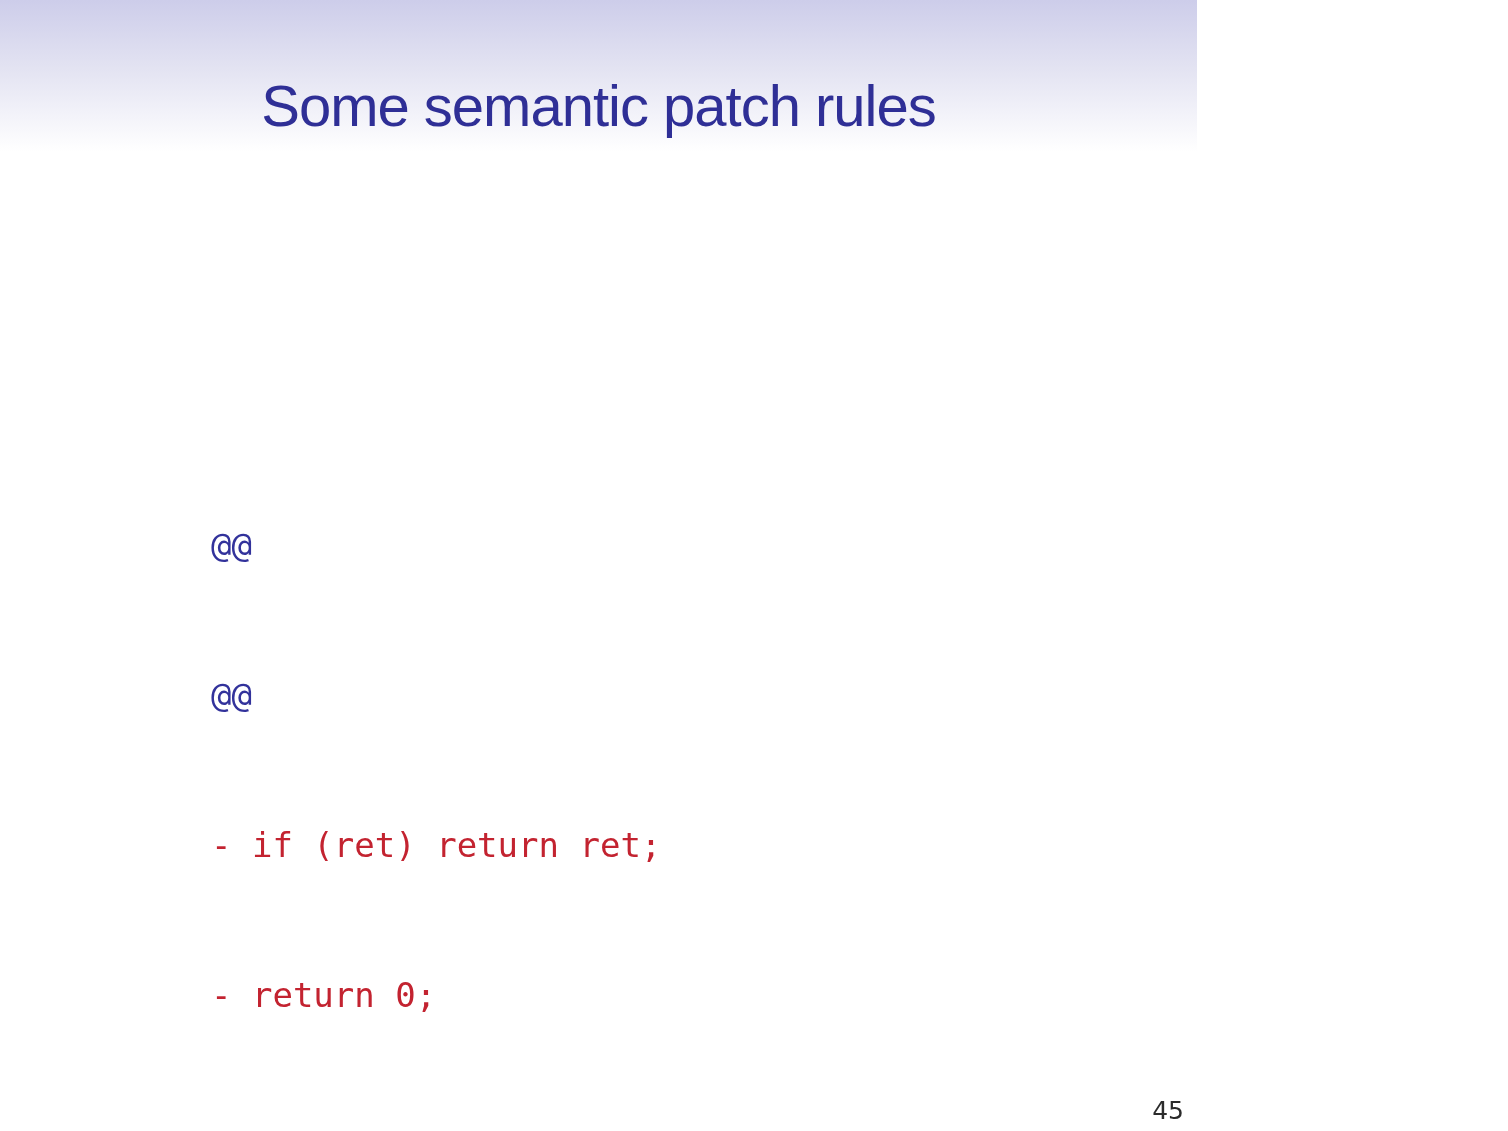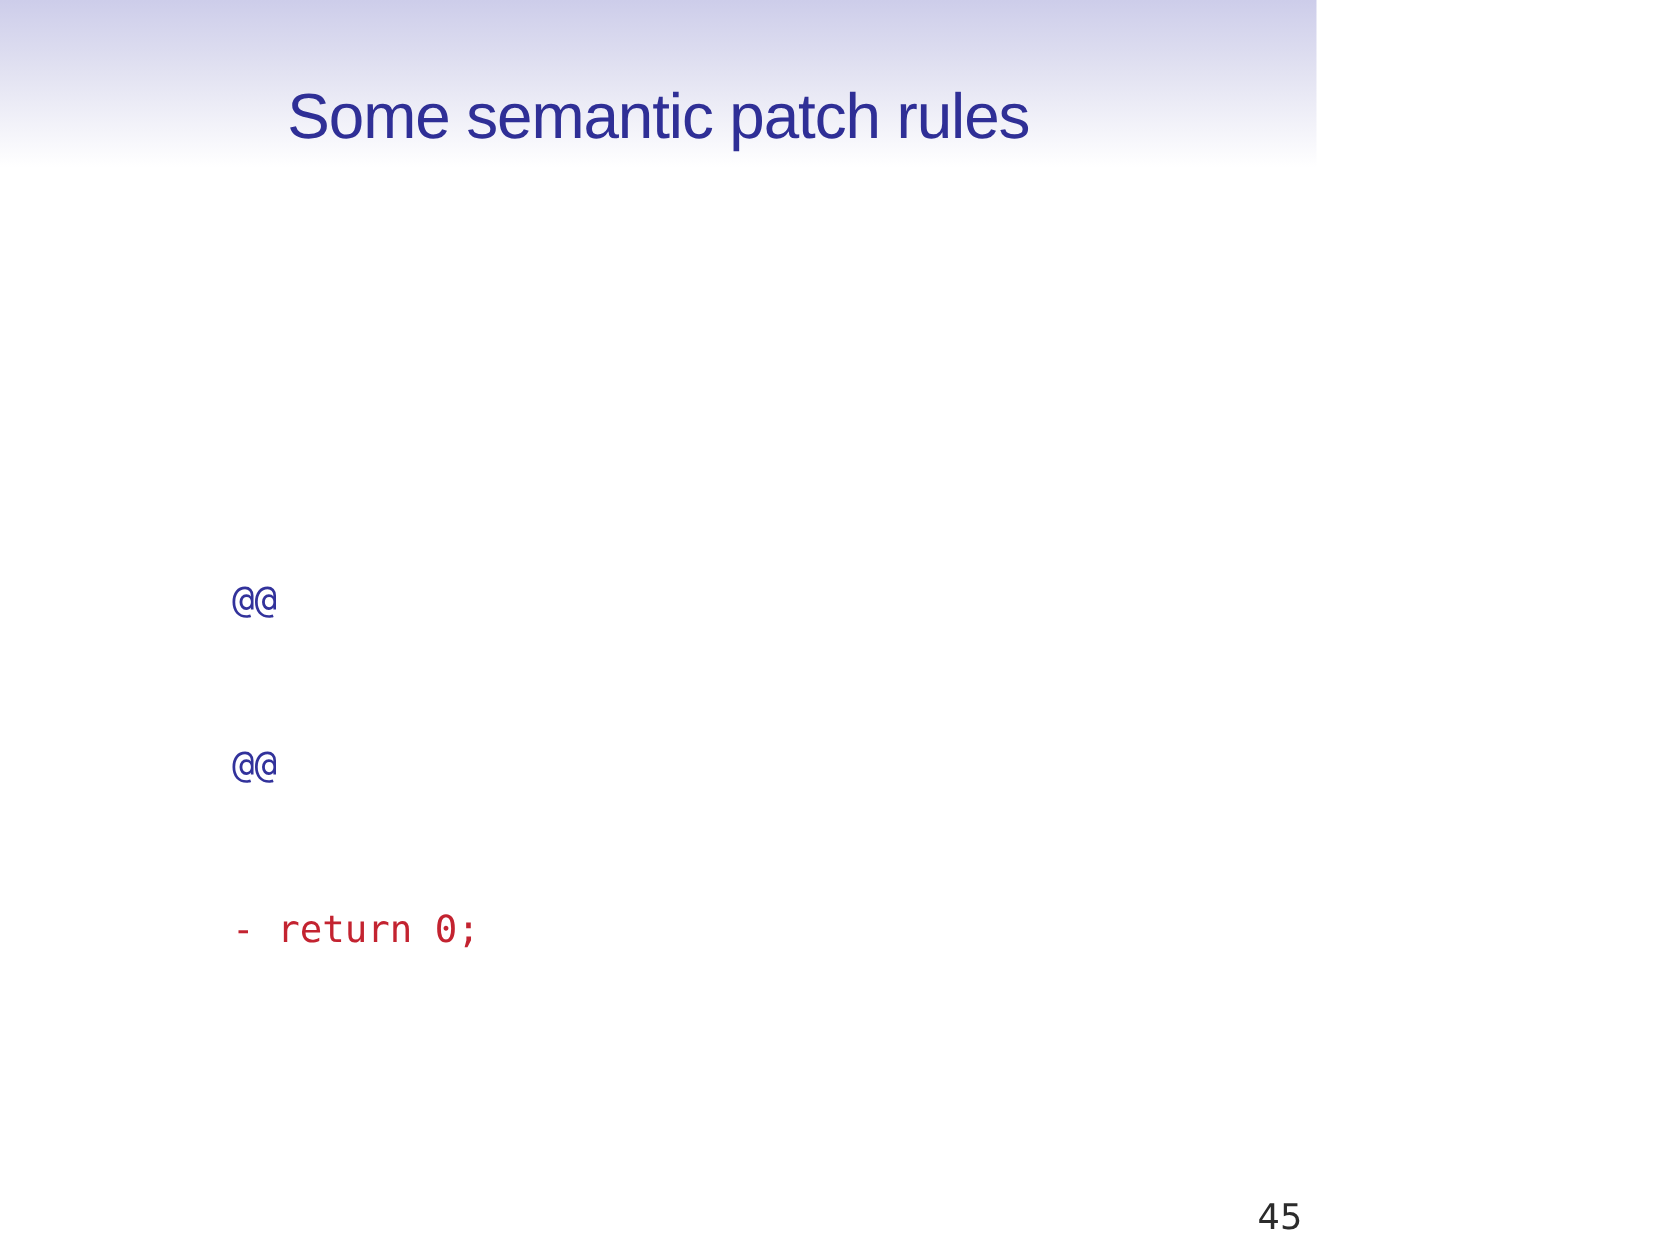--- a/index.html
+++ b/index.html
@@ -47,38 +47,39 @@
   .code-block { display: block; }
   .code-line { display: block; }
   .line-meta    { color: #32329b; }
   .line-decl    { color: #9e1e52; }
   .line-removed { color: #c32330; }
   .page-number {
     position: absolute;
     right: 13px;
     bottom: 6px;
     font-family: "DejaVu Sans", "Liberation Sans", sans-serif;
-    font-size: 32px;
+    font-size: 25px;
     color: #2b2b2b;
   }
 </style>
 </head>
 <body>
 
 <div class="slide">
 
   <div class="header-band"></div>
 
   <div class="slide-title">Some semantic patch rules</div>
 
   <div class="code-area">
 
     <div class="code-block">
       <span class="code-line line-meta">@@</span>
       <span class="code-line line-meta">@@</span>
+      <span class="code-line line-removed">- if (ret) return ret;</span>
       <span class="code-line line-removed">- return 0;</span>
       
     </div>
 
     
 
     
 
   </div>
 

